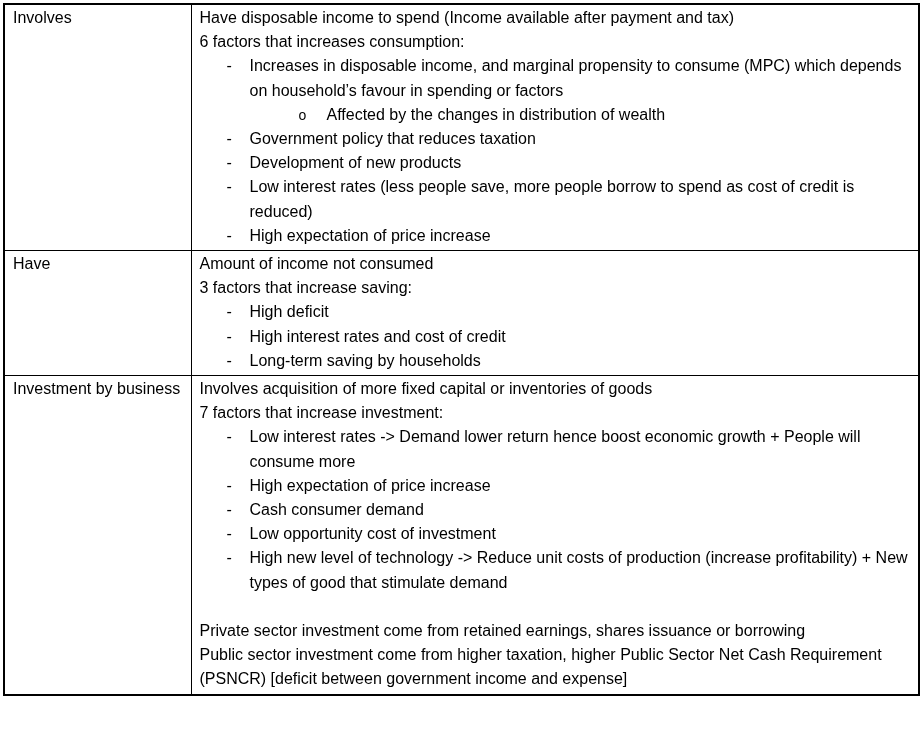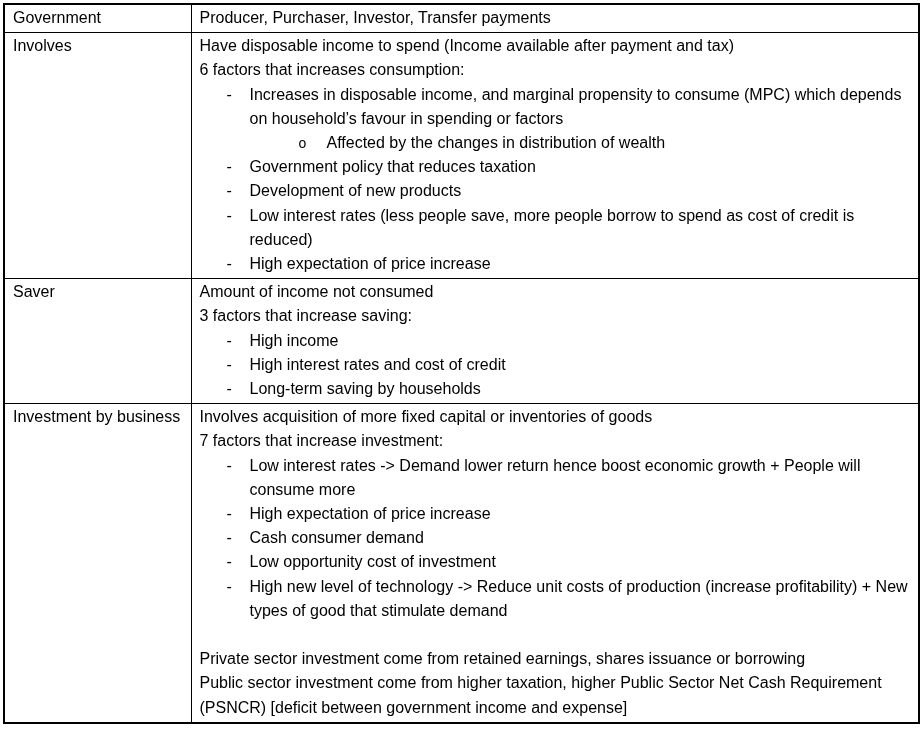--- a/index.html
+++ b/index.html
@@ -61,49 +61,41 @@
 
 <div class="doc">
   <table class="econ">
     <colgroup>
       <col class="c1">
       <col class="c2">
     </colgroup>
     <tbody>
         <tr>
           <td class="label-cell">
-            <div class="p">Government</div>
-          </td>
-          <td class="content-cell">
-            <div class="p">Producer, Purchaser, Investor, Transfer payments</div>
-          </td>
-        </tr>
-        <tr>
-          <td class="label-cell">
             <div class="p">Involves</div>
           </td>
           <td class="content-cell">
             <div class="p">Have disposable income to spend (Income available after payment and tax)</div>
             <div class="p">6 factors that increases consumption:</div>
             <div class="li1"><span class="marker">-</span><span>Increases in disposable income, and marginal propensity to consume (MPC) which depends on household’s favour in spending or factors</span></div>
             <div class="li2"><span class="marker">o</span><span>Affected by the changes in distribution of wealth</span></div>
             <div class="li1"><span class="marker">-</span><span>Government policy that reduces taxation</span></div>
             <div class="li1"><span class="marker">-</span><span>Development of new products</span></div>
             <div class="li1"><span class="marker">-</span><span>Low interest rates (less people save, more people borrow to spend as cost of credit is reduced)</span></div>
             <div class="li1"><span class="marker">-</span><span>High expectation of price increase</span></div>
           </td>
         </tr>
         <tr>
           <td class="label-cell">
-            <div class="p">Saver</div>
+            <div class="p">Have</div>
           </td>
           <td class="content-cell">
             <div class="p">Amount of income not consumed</div>
             <div class="p">3 factors that increase saving:</div>
-            <div class="li1"><span class="marker">-</span><span>High income</span></div>
+            <div class="li1"><span class="marker">-</span><span>High deficit</span></div>
             <div class="li1"><span class="marker">-</span><span>High interest rates and cost of credit</span></div>
             <div class="li1"><span class="marker">-</span><span>Long-term saving by households</span></div>
           </td>
         </tr>
         <tr>
           <td class="label-cell">
             <div class="p">Investment by business</div>
           </td>
           <td class="content-cell">
             <div class="p">Involves acquisition of more fixed capital or inventories of goods</div>

